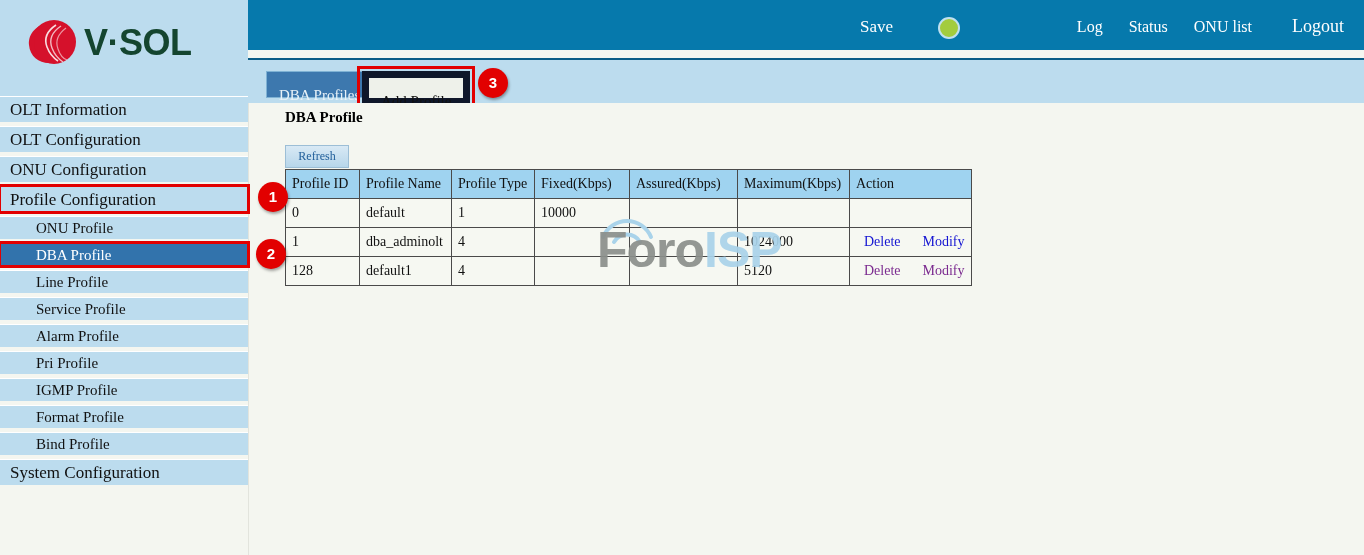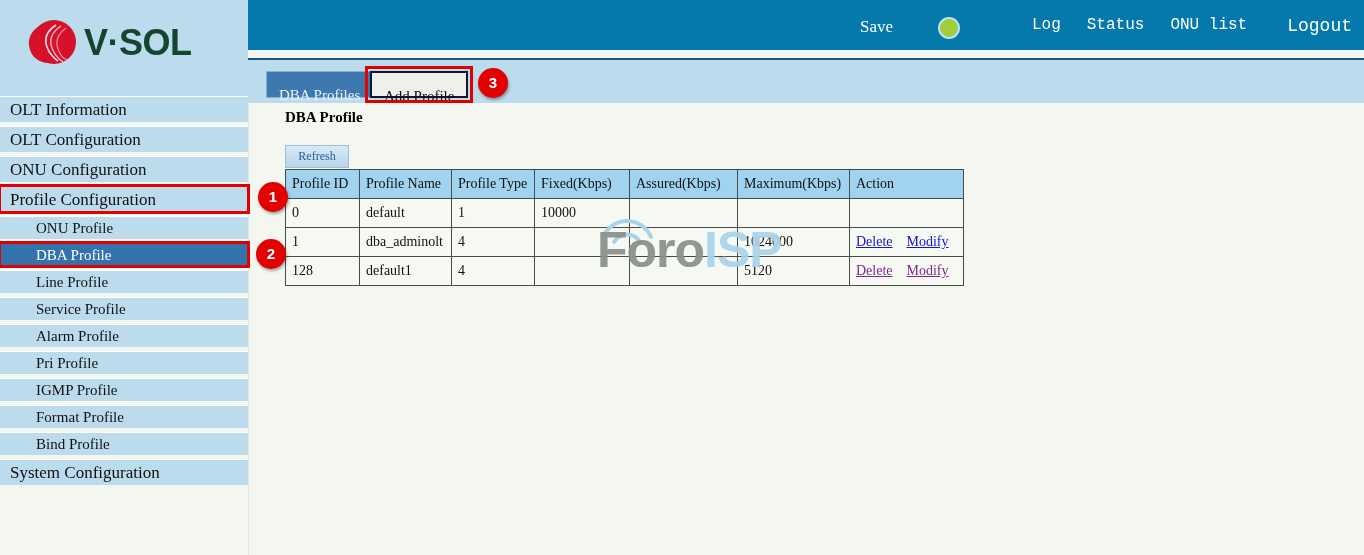--- a/index.html
+++ b/index.html
@@ -64,24 +64,23 @@
   .hdr-status-dot {
     position: absolute;
     left: 690px; top: 17px;
     width: 22px; height: 22px;
     border-radius: 50%;
     background: #a3cc3d;
     border: 2px solid #bfe0f0;
   }
   .hdr-right {
     position: absolute;
-    right: 12px; top: 16px;
+    right: 20px; top: 16px;
     display: flex;
-    align-items: flex-start;
-    font-family: Liberation Mono, monospace;
+    align-items: center;
   }
   .hdr-link {
     color: #ffffff;
     font-size: 16px;
     margin-left: 26px;
     cursor: pointer;
     white-space: nowrap;
   }
   .hdr-link.logout { font-size: 18px; margin-left: 40px; }
 
@@ -140,24 +139,24 @@
     cursor: pointer;
     white-space: nowrap;
   }
   .tab.active {
     left: 18px;
     background: #3d78ae;
     color: #e8f2f8;
     border: 1px solid #7fb2d4;
   }
   .tab.inactive {
-    left: 122px;
+    left: 114px;
     background: #eef1ea;
     color: #111111;
-    border: 2px solid #0f172a;
+    border: 7px solid #0f172a;
   }
   .tab.boxed {
     outline: 3px solid #e20000;
     outline-offset: 2px;
   }
 
   
   .content {
     position: absolute;
     left: 248px; top: 103px;
@@ -210,22 +209,22 @@
   table.dba td { background: #f6f8f2; color: #111111; }
   .col-0 { width: 74px; }
   .col-1 { width: 92px; }
   .col-2 { width: 83px; }
   .col-3 { width: 95px; }
   .col-4 { width: 108px; }
   .col-5 { width: 112px; }
   .col-6 { width: 114px; }
 
   a.act {
-    text-decoration: underline;
-    cursor: pointer;
+    cursor: pointer;
+    margin-left: 8px;
   }
   a.act.unvisited { color: #1414d2; }
   a.act.visited   { color: #7b2a8f; }
   .act-gap { display: inline-block; width: 14px; }
 
   
   .watermark {
     position: absolute;
     left: 348px; top: 118px;
     font-family: "Liberation Sans", sans-serif;

